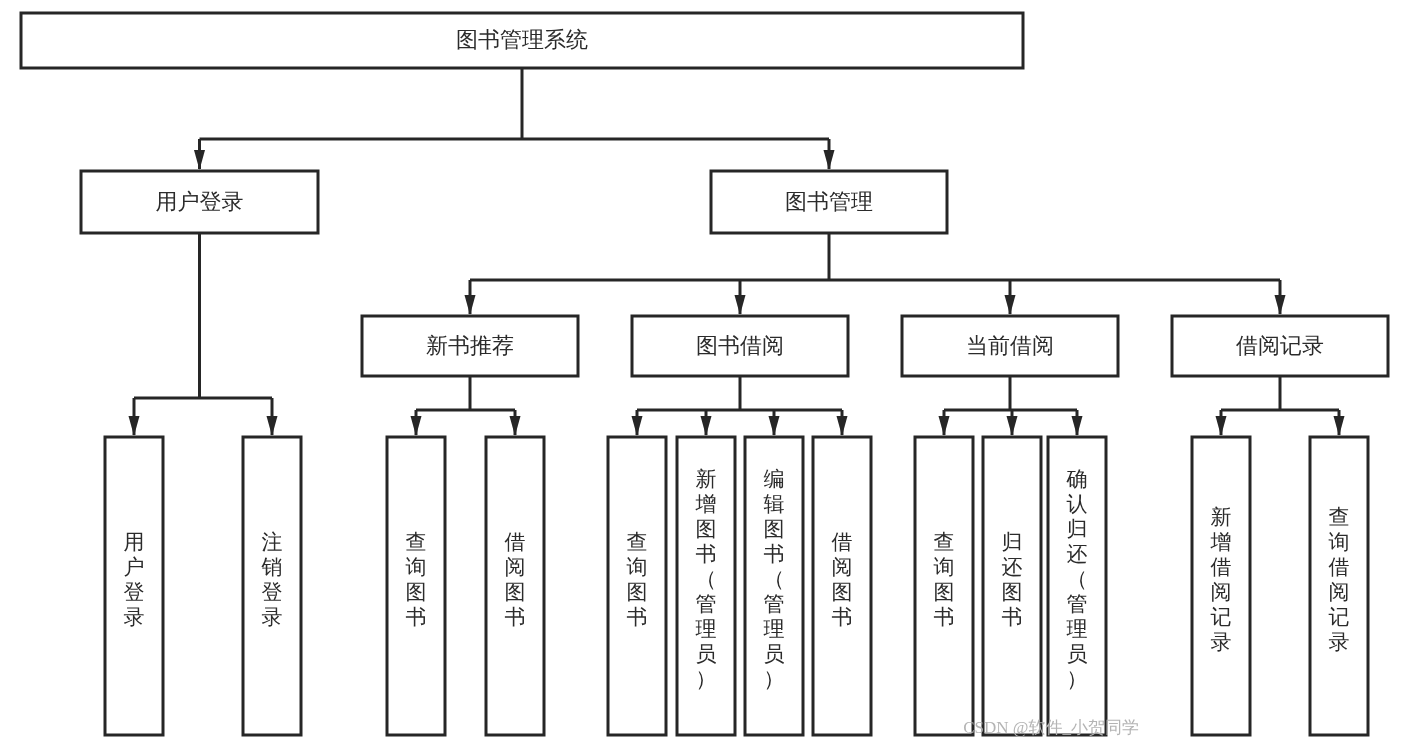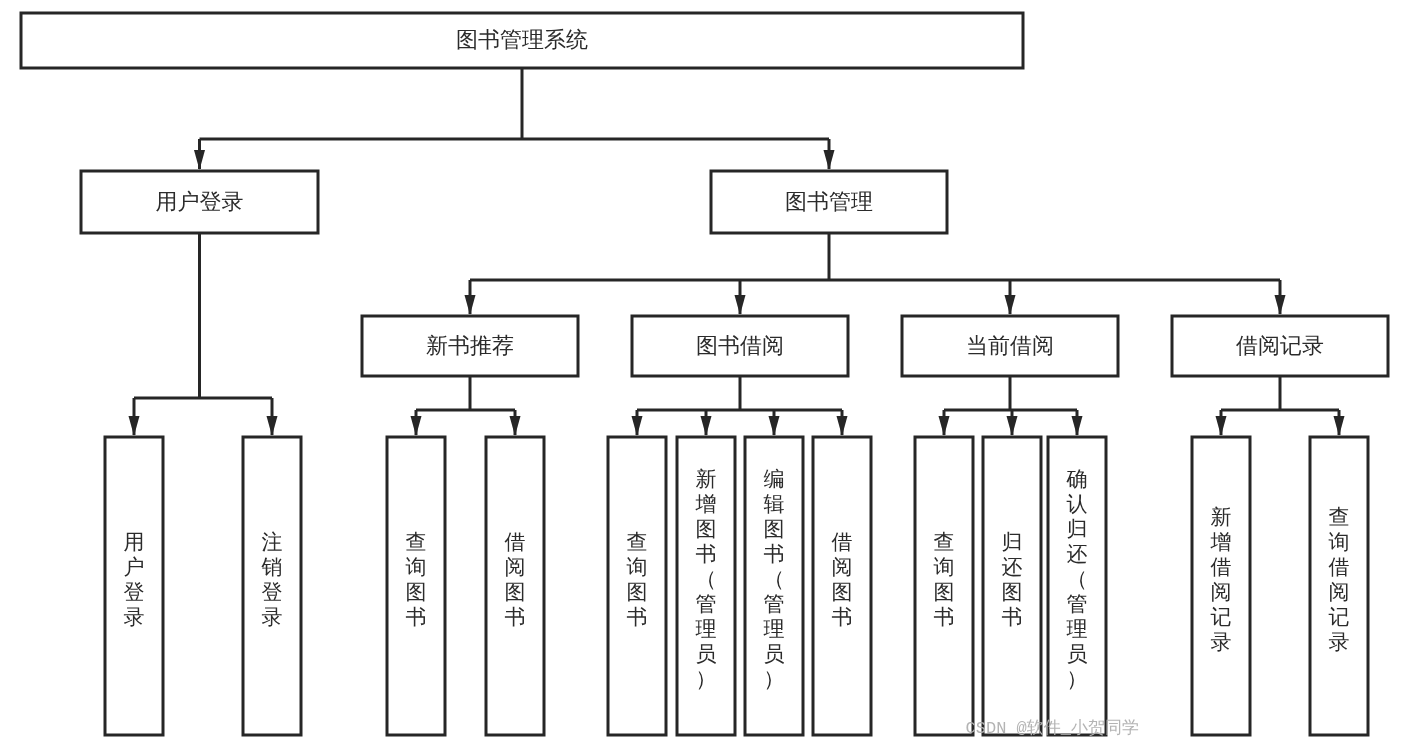--- a/index.html
+++ b/index.html
@@ -56,21 +56,21 @@
   .arrow-head {
     fill: #262626;
     stroke: none;
   }
   .watermark-text {
     position: absolute;
     right: 12px;
     bottom: 8px;
     color: #b4b4b4;
     font-size: 17px;
-    font-family: Liberation Mono, monospace;
+    font-family: Liberation Serif, serif;
     white-space: nowrap;
     user-select: none;
   }
 </style>
 </head>
 <body>
 
 <div id="diagram-root">
   <svg class="diagram-canvas" viewBox="0 0 1405 747" xmlns="http://www.w3.org/2000/svg">
     <g id="connectors-layer">

